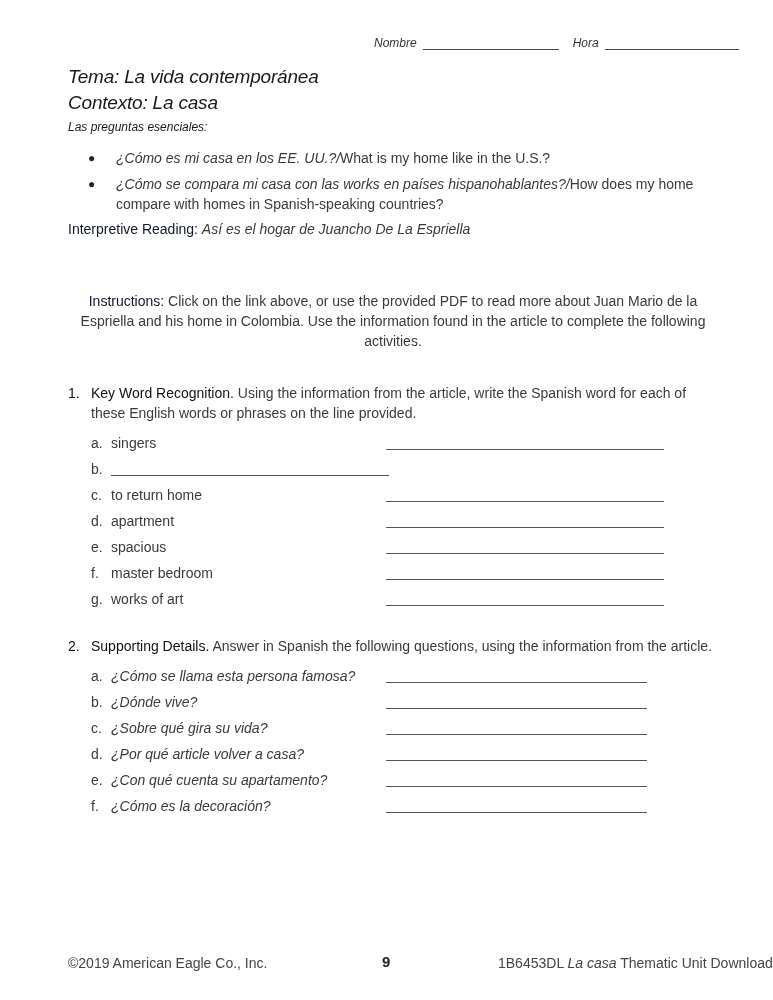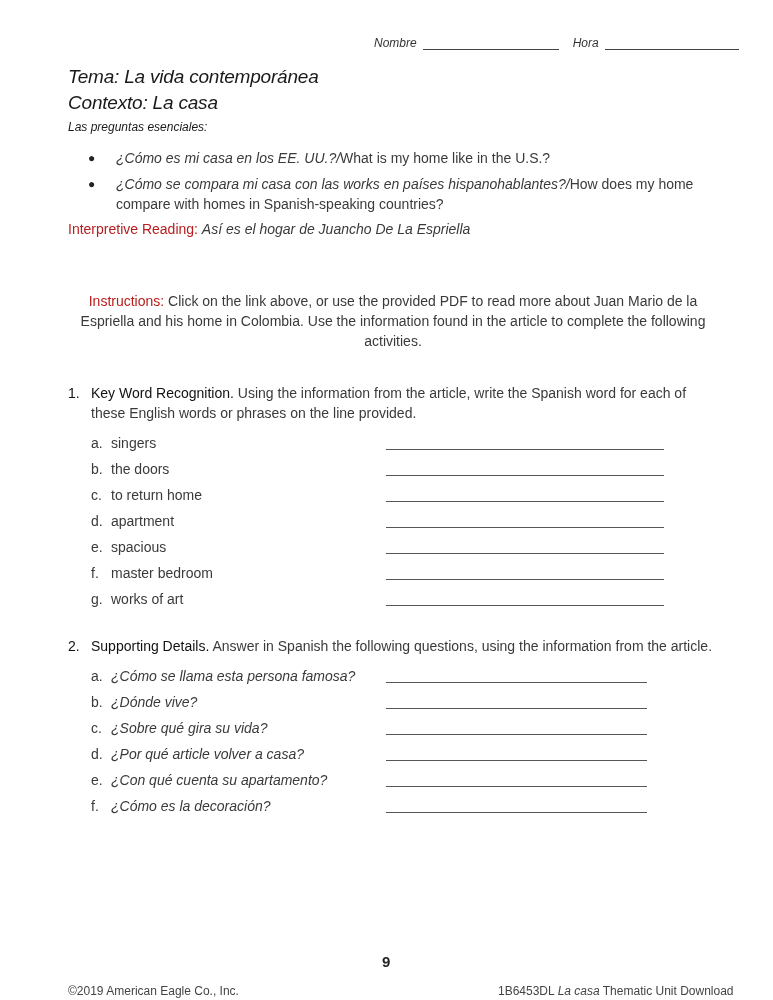--- a/index.html
+++ b/index.html
@@ -15,21 +15,21 @@
   .t1 { top: 66px; }
   .t2 { top: 92px; }
   .subt { position: absolute; left: 68px; top: 120px; font-style: italic; font-size: 12px; color: #1a1a1a; }
 
   .body-txt { font-size: 14px; line-height: 20px; color: #3a3a3a; }
   .bullets { position: absolute; left: 88px; top: 148px; width: 640px; }
   .bullet { display: flex; margin-bottom: 6px; }
   .bullet .dot { width: 28px; flex: none; font-size: 12px; color: #222; }
   .bullet .txt { flex: 1; }
   i, .it { font-style: italic; }
-  .lbl { color: #b91c1c; }
+  .lbl { color: #0f172a; }
 
   .interp { position: absolute; left: 68px; top: 219px; width: 650px; }
   .link-para { position: absolute; left: 68px; top: 245px; width: 650px; }
   .link { color: #3b3fd1; text-decoration: none; }
   .instr { position: absolute; left: 68px; top: 291px; width: 650px; text-align: center; }
 
   .q { position: absolute; left: 68px; width: 650px; }
   .q1 { top: 383px; }
   .q2 { top: 636px; }
   .q-head { display: flex; }
@@ -39,21 +39,21 @@
 
   .items { margin-left: 23px; margin-top: 4px; }
   .item { display: flex; align-items: flex-end; height: 26px; }
   .item .ltr { width: 20px; flex: none; }
   .item .itxt { width: 275px; flex: none; }
   .item .line { border-bottom: 1px solid #555; height: 0; margin-bottom: 3px; }
   .q1 .item .itxt { width: 275px; }
   .q1 .item .line { width: 278px; }
   .q2 .item .line { width: 261px; }
 
-  .footer { position: absolute; top: 984px; font-size: 12px; color: #444; }
+  .footer { position: absolute; top: 955px; font-size: 14px; color: #444; }
   .foot-left { left: 68px; }
   .foot-center { left: 382px; top: 953px; font-size: 15px; font-weight: bold; color: #222; }
   .foot-right { left: 498px; }
 </style>
 </head>
 <body>
 
 <div class="page">
 
   <div class="header-line">
@@ -95,21 +95,20 @@
       <span class="q-text"><span class="q-title">Key Word Recognition.</span> <span>Using the information from the article, write the Spanish word for each of these English words or phrases on the line provided.</span></span>
     </div>
     <div class="items">
       <div class="item">
           <span class="ltr">a.</span>
           <span class="itxt">singers</span>
           <span class="line"></span>
         </div>
       <div class="item">
           <span class="ltr">b.</span>
-          <span class="itxt">the doors</span>
           <span class="line"></span>
         </div>
       <div class="item">
           <span class="ltr">c.</span>
           <span class="itxt">to return home</span>
           <span class="line"></span>
         </div>
       <div class="item">
           <span class="ltr">d.</span>
           <span class="itxt">apartment</span>

